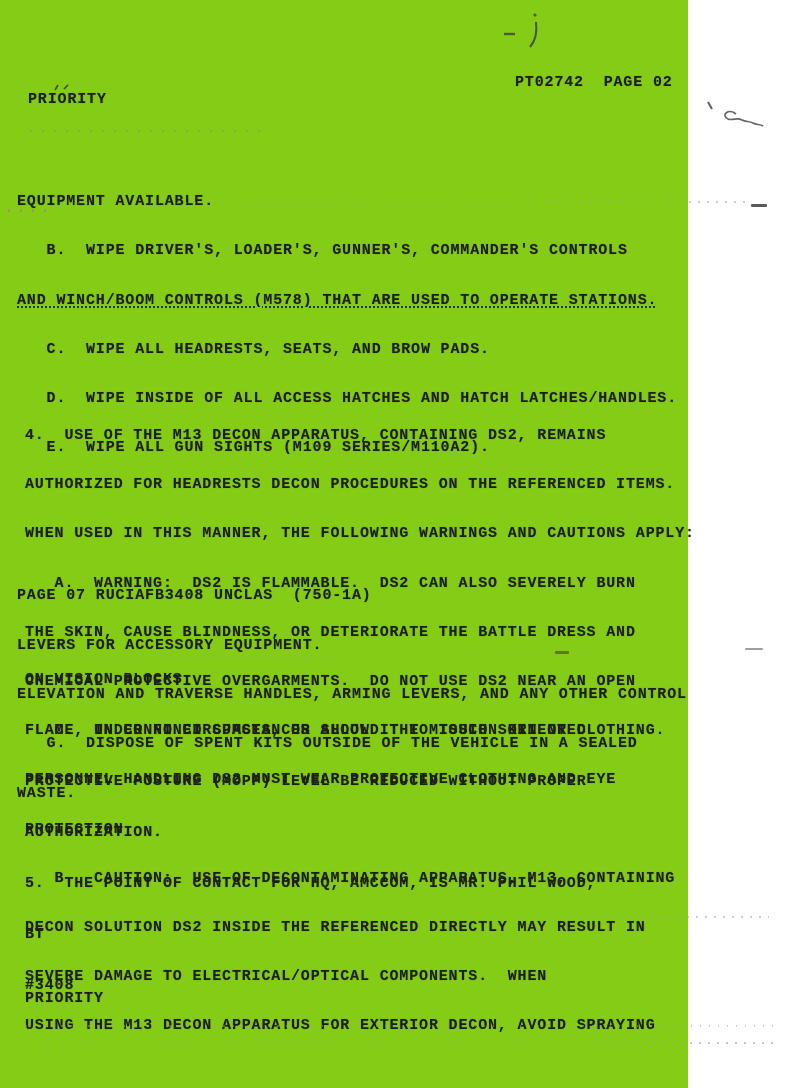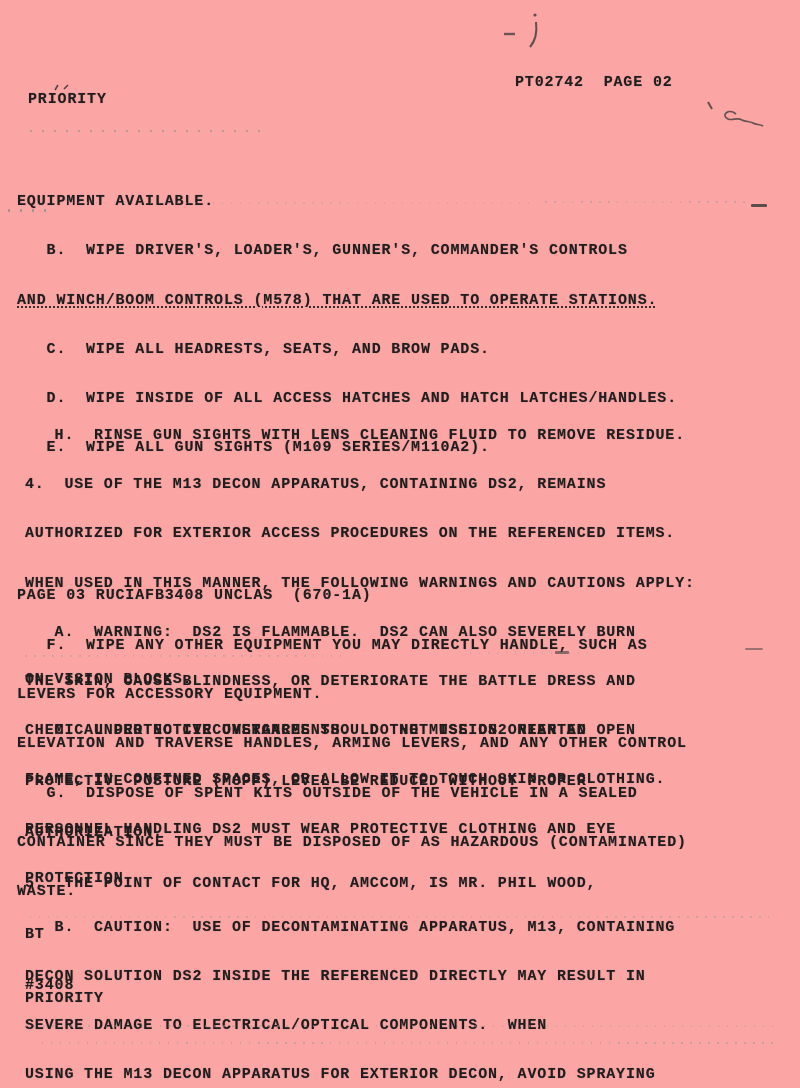--- a/index.html
+++ b/index.html
@@ -2,22 +2,22 @@
 <html><head>
 <meta charset="utf-8">
 <style>
   html,body{margin:0;padding:0;}
   body{
     width:800px;height:1088px;overflow:hidden;
     background:#ffffff;
     font-family:"Liberation Mono","DejaVu Sans Mono",monospace;
   }
   .page{
-    position:relative;width:800px;height:1088px;
-    background:#fca5a5;
+    position:relative;width:688px;height:1088px;
+    background:#84cc16;
     color:#1e1e1e;
   }
   .tline,.block{
     position:absolute;
     white-space:pre;
     font-size:15px;
     font-weight:700;
     letter-spacing:0.85px;
     color:#1e1e1e;
     text-shadow:0 0 1px rgba(25,25,25,0.38);
@@ -74,38 +74,35 @@
 
   <div class="block" style="left:17px;top:160px;--lh:15.3px">
     <div class="bl">EQUIPMENT AVAILABLE.</div>
     <div class="bl">   B.  WIPE DRIVER'S, LOADER'S, GUNNER'S, COMMANDER'S CONTROLS</div>
     <div class="bl u-dotted">AND WINCH/BOOM CONTROLS (M578) THAT ARE USED TO OPERATE STATIONS.</div>
     <div class="bl">   C.  WIPE ALL HEADRESTS, SEATS, AND BROW PADS.</div>
     <div class="bl">   D.  WIPE INSIDE OF ALL ACCESS HATCHES AND HATCH LATCHES/HANDLES.</div>
     <div class="bl">   E.  WIPE ALL GUN SIGHTS (M109 SERIES/M110A2).</div>
     <div class="bl"></div>
     <div class="bl"></div>
-    <div class="bl">PAGE 03 RUCIAFB3408 UNCLAS  (670-1A)</div>
-    <div class="bl">   F.  WIPE ANY OTHER EQUIPMENT YOU MAY DIRECTLY HANDLE, SUCH AS</div>
+    <div class="bl">PAGE 07 RUCIAFB3408 UNCLAS  (750-1A)</div>
     <div class="bl">LEVERS FOR ACCESSORY EQUIPMENT.</div>
     <div class="bl">ELEVATION AND TRAVERSE HANDLES, ARMING LEVERS, AND ANY OTHER CONTROL</div>
     <div class="bl">   G.  DISPOSE OF SPENT KITS OUTSIDE OF THE VEHICLE IN A SEALED</div>
-    <div class="bl">CONTAINER SINCE THEY MUST BE DISPOSED OF AS HAZARDOUS (CONTAMINATED)</div>
     <div class="bl">WASTE.</div>
   </div>
 
   <div class="speck" style="left:8px;top:209px;width:46px;opacity:.8;height:3px"></div>
   <div class="speck fine" style="left:60px;top:202px;width:475px;opacity:.35"></div>
   <div class="speck fine" style="left:545px;top:201px;width:200px;opacity:.5"></div>
   <div class="dash" style="left:751px;top:204px;width:16px"></div>
 
   <div class="block" style="left:25px;top:394px;--lh:15.2px">
-    <div class="bl">   H.  RINSE GUN SIGHTS WITH LENS CLEANING FLUID TO REMOVE RESIDUE.</div>
     <div class="bl">4.  USE OF THE M13 DECON APPARATUS, CONTAINING DS2, REMAINS</div>
-    <div class="bl">AUTHORIZED FOR EXTERIOR ACCESS PROCEDURES ON THE REFERENCED ITEMS.</div>
+    <div class="bl">AUTHORIZED FOR HEADRESTS DECON PROCEDURES ON THE REFERENCED ITEMS.</div>
     <div class="bl">WHEN USED IN THIS MANNER, THE FOLLOWING WARNINGS AND CAUTIONS APPLY:</div>
     <div class="bl">   A.  WARNING:  DS2 IS FLAMMABLE.  DS2 CAN ALSO SEVERELY BURN</div>
     <div class="bl">THE SKIN, CAUSE BLINDNESS, OR DETERIORATE THE BATTLE DRESS AND</div>
     <div class="bl">CHEMICAL PROTECTIVE OVERGARMENTS.  DO NOT USE DS2 NEAR AN OPEN</div>
     <div class="bl">FLAME, IN CONFINED SPACES, OR ALLOW IT TO TOUCH SKIN OR CLOTHING.</div>
     <div class="bl">PERSONNEL HANDLING DS2 MUST WEAR PROTECTIVE CLOTHING AND EYE</div>
     <div class="bl">PROTECTION.</div>
     <div class="bl">   B.  CAUTION:  USE OF DECONTAMINATING APPARATUS, M13, CONTAINING</div>
     <div class="bl">DECON SOLUTION DS2 INSIDE THE REFERENCED DIRECTLY MAY RESULT IN</div>
     <div class="bl">SEVERE DAMAGE TO ELECTRICAL/OPTICAL COMPONENTS.  WHEN</div>

